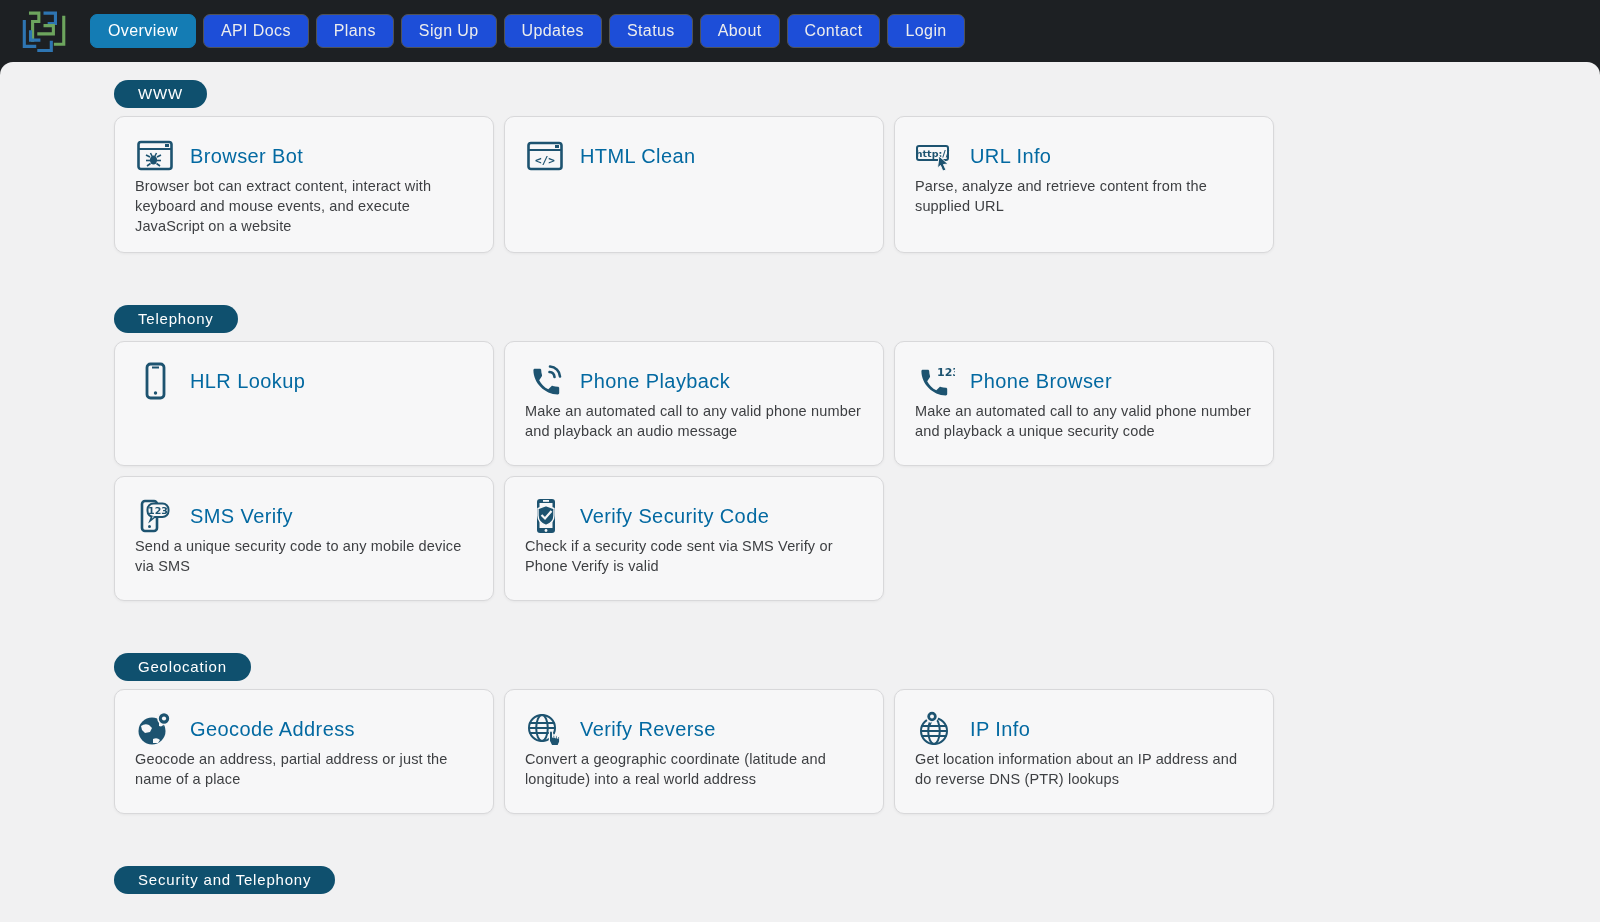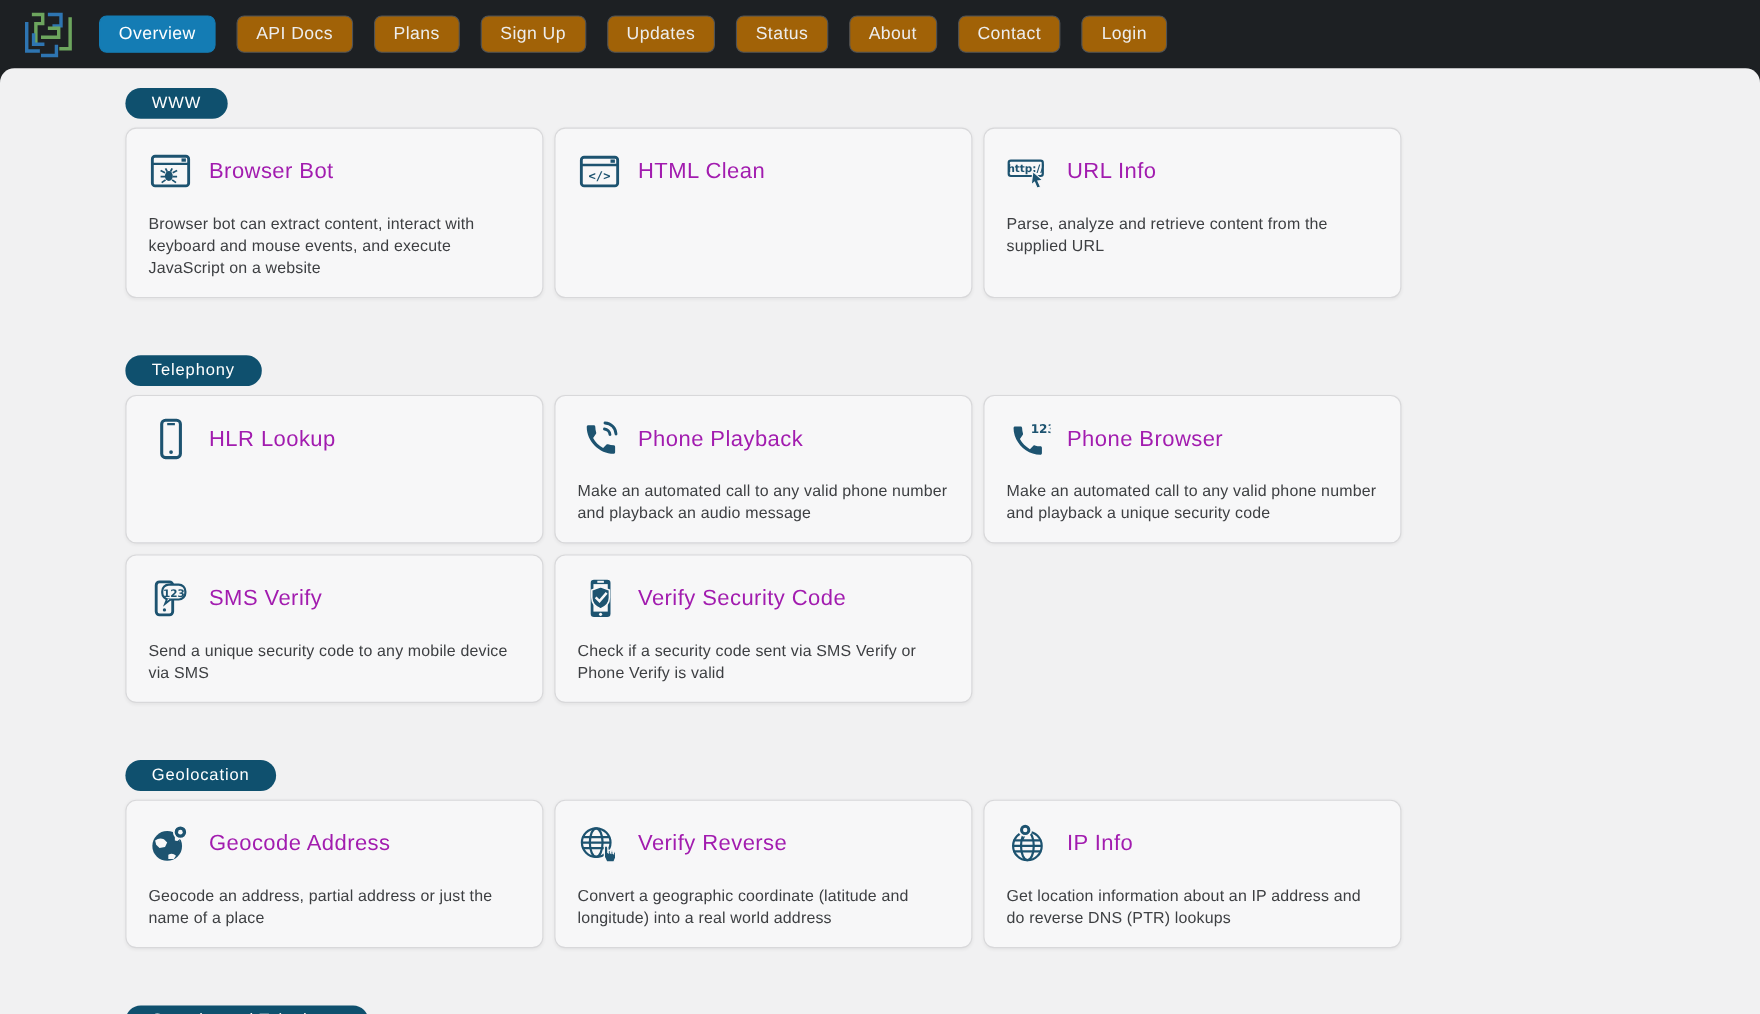--- a/index.html
+++ b/index.html
@@ -17,23 +17,23 @@
     display: flex;
     align-items: center;
     padding: 0 14px;
   }
   .logo {
     width: 54px; height: 46px;
     margin: 2px 20px 0 2px;
     cursor: pointer;
     flex: 0 0 auto;
   }
-  .nav-items { display: flex; gap: 19px; align-items: center; }
+  .nav-items { display: flex; gap: 7px; align-items: center; }
   .nav-btn {
-    background: #a16207;
+    background: #1d4ed8;
     border: 1px solid #505356;
     border-radius: 7px;
     color: #ededed;
     font-size: 16px;
     letter-spacing: 0.4px;
     padding: 7px 17px;
     cursor: pointer;
     white-space: nowrap;
     font-family: "Liberation Sans", sans-serif;
   }
@@ -74,27 +74,27 @@
     border-radius: 10px;
     padding: 19px 20px 16px 20px;
     min-height: 125px;
     box-shadow: 0 1px 3px rgba(0,0,0,0.05);
     cursor: pointer;
   }
   .card-head { display: flex; align-items: center; gap: 15px; }
   .card-icon { width: 40px; height: 40px; flex: 0 0 auto; }
   .card-icon svg { width: 100%; height: 100%; display: block; }
   .card-title {
-    color: #a21caf;
+    color: #0369a1;
     font-size: 20px;
     font-weight: 400;
     letter-spacing: 0.4px;
   }
   .card-desc {
-    margin-top: 18px;
+    margin-top: 0;
     color: #3d3f42;
     font-size: 14.5px;
     line-height: 1.38;
     letter-spacing: 0.15px;
     max-width: 345px;
   }
 </style>
 </head>
 <body>
 

